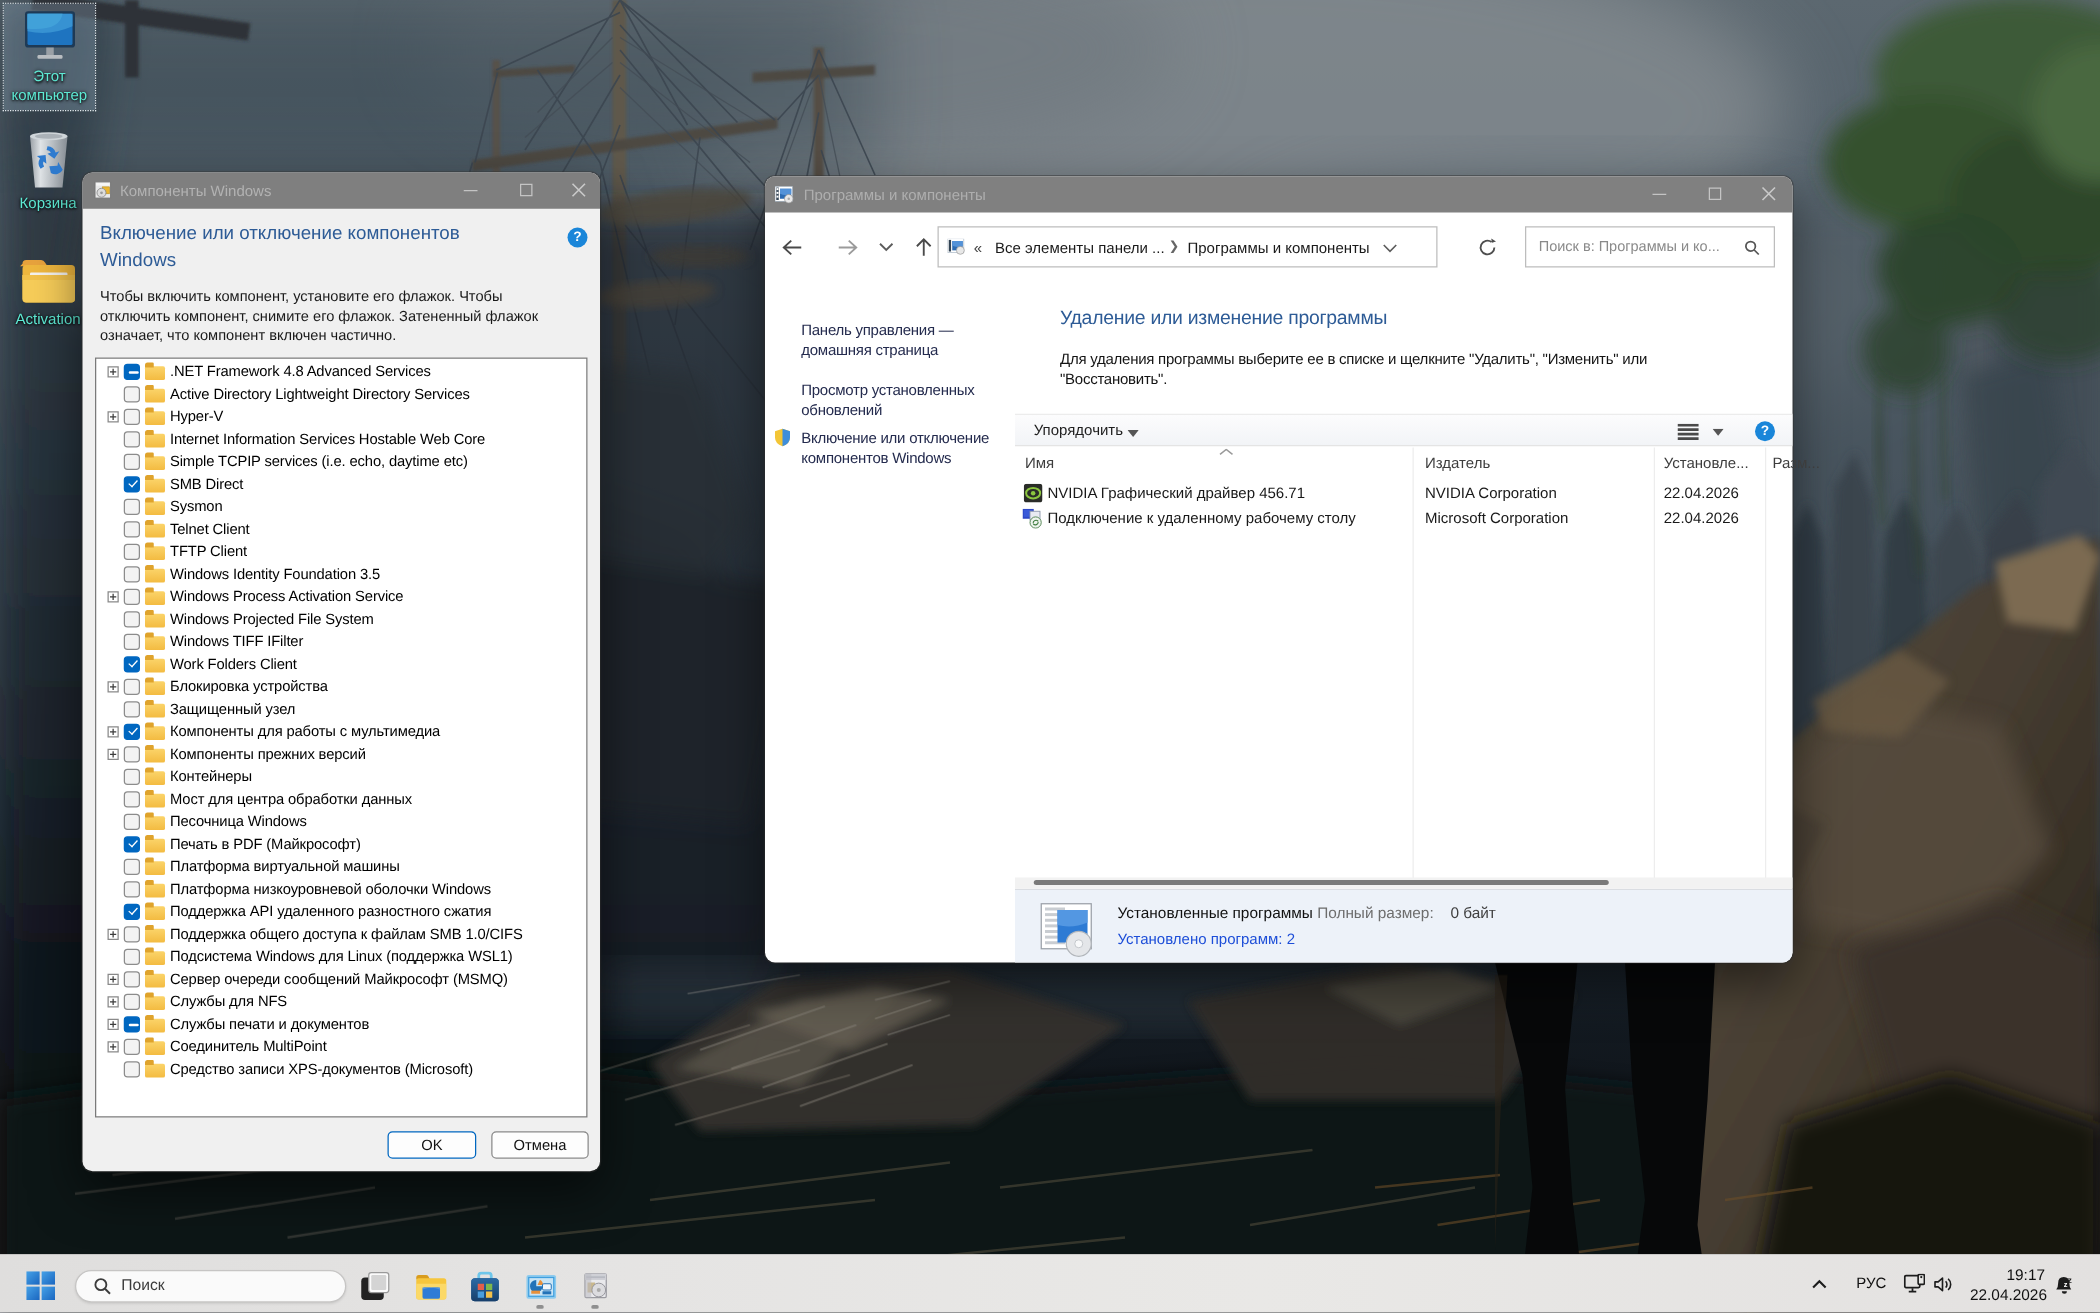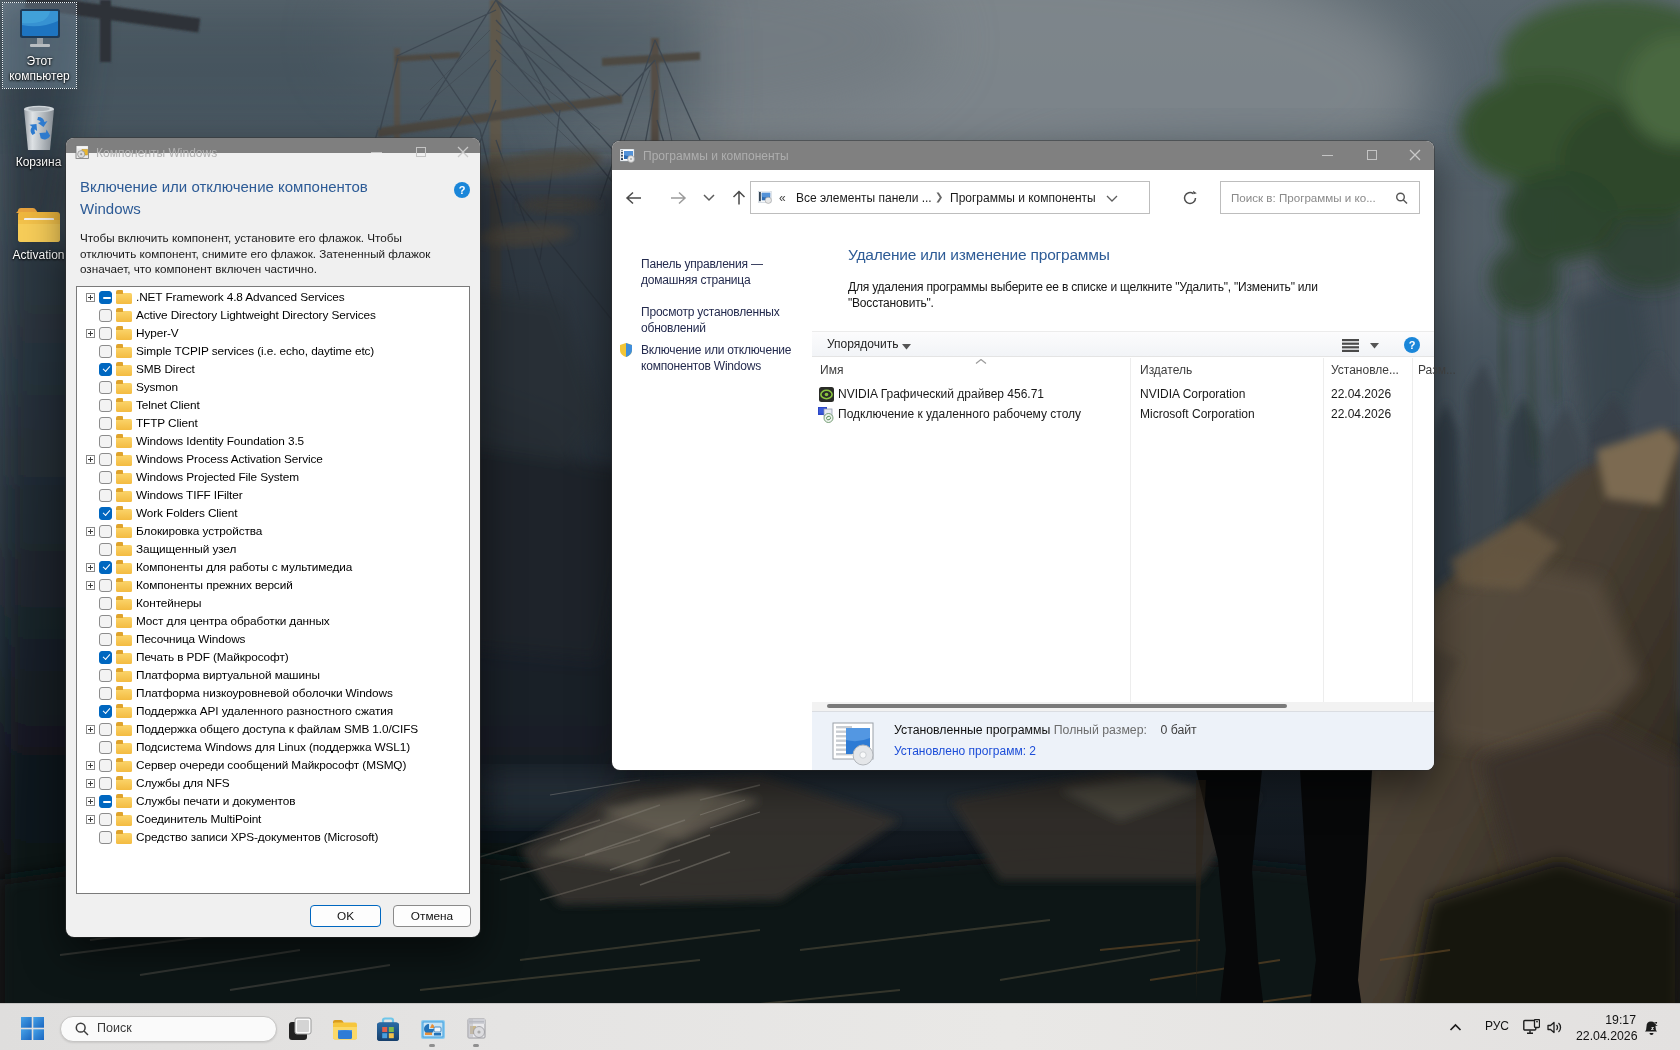--- a/index.html
+++ b/index.html
@@ -1,21 +1,21 @@
 <!DOCTYPE html>
 <html><head><meta charset="utf-8">
 <style>
 *{margin:0;padding:0;box-sizing:border-box}
 html,body{width:1680px;height:1050px;overflow:hidden;font-family:"Liberation Sans",sans-serif;}
 #desk{position:relative;width:1680px;height:1050px;background:#3a4750;overflow:hidden}
 #wall{position:absolute;left:0;top:0}
-.ico{position:absolute;text-align:center;color:#ffffff;font-size:12px;text-shadow:0 1px 2px rgba(0,0,0,.9),0 0 3px rgba(0,0,0,.8)}
+.ico{position:absolute;text-align:center;color:#5eead4;font-size:12px;text-shadow:0 1px 2px rgba(0,0,0,.9),0 0 3px rgba(0,0,0,.8)}
 
 #dlg{position:absolute;left:66px;top:138px;width:414px;height:799px;background:#f0f0f0;border-radius:8px;box-shadow:0 16px 40px rgba(0,0,0,.55),0 0 0 1px rgba(60,60,60,.55);font-size:12px;color:#1a1a1a}
-#dlg .tbar{height:15px;background:#7f7f7f;border-radius:8px 8px 0 0;position:relative;color:#b2b2b2}
+#dlg .tbar{height:29px;background:#7f7f7f;border-radius:8px 8px 0 0;position:relative;color:#b2b2b2}
 #dlg .tbar .ttl{position:absolute;left:30px;top:8px;font-size:12px}
 #lb{position:absolute;left:10px;top:148px;width:394px;height:608px;background:#fff;border:1px solid #7a7a7a;overflow:hidden;padding-top:1px}
 .row{height:18px;display:flex;align-items:center;white-space:nowrap;font-size:11.8px;color:#000}
 .row span{margin-left:4px;letter-spacing:-.1px}
 .exp,.noexp{width:9px;height:9px;margin-left:9px;flex:none;position:relative}
 .exp{border:1px solid #898989;background:#fff}
 .exp:before{content:"";position:absolute;left:1px;top:3px;width:5px;height:1px;background:#3c3c3c}
 .exp:after{content:"";position:absolute;left:3px;top:1px;width:1px;height:5px;background:#3c3c3c}
 .cb{width:13px;height:13px;margin-left:4px;flex:none;border:1px solid #8c8c8c;border-radius:3px;background:#f3f3f3;position:relative}
 .cb.on{background:#0067c0;border-color:#0067c0}
@@ -270,20 +270,26 @@
 <div class="row">
           <i class="exp"></i>
           <i class="cb"></i>
           <i class="fold"></i>
           <span>Hyper-V</span>
         </div>
 <div class="row">
           <i class="noexp"></i>
           <i class="cb"></i>
           <i class="fold"></i>
+          <span>Internet Information Services Hostable Web Core</span>
+        </div>
+<div class="row">
+          <i class="noexp"></i>
+          <i class="cb"></i>
+          <i class="fold"></i>
           <span>Simple TCPIP services (i.e. echo, daytime etc)</span>
         </div>
 <div class="row">
           <i class="noexp"></i>
           <i class="cb on">
             <b class="ck"></b>
           </i>
           <i class="fold"></i>
           <span>SMB Direct</span>
         </div>
@@ -575,21 +581,21 @@
       <span style="position:absolute;left:519px">22.04.2026</span>
     </div>
     <div class="lrow" style="top:48px">
       <svg width="16" height="16" viewBox="0 0 16 16" style="position:absolute;left:6px;top:1px">
             <rect x="0" y="0" width="9" height="8" fill="#2d47c6"></rect>
             <rect x="1" y="1" width="7" height="5.5" fill="#3a5ad9"></rect>
             <rect x="6" y="2" width="8" height="7" fill="#e8eaf2" stroke="#8a94a8" stroke-width=".7"></rect>
             <circle cx="10.5" cy="11" r="4.5" fill="#eef4ee" stroke="#5a8a5a" stroke-width=".8"></circle>
             <path d="M8.5,11.6 a2.3,2.3 0 0 1 4,-1.6 M12.6,10.5 a2.3,2.3 0 0 1 -4,1.6" stroke="#3f7d3f" stroke-width=".9" fill="none"></path>
           </svg>
-      <span style="position:absolute;left:26px">Подключение к удаленного рабочему столу</span>
+      <span style="position:absolute;left:26px">Подключение к удаленному рабочему столу</span>
       <span style="position:absolute;left:328px">Microsoft Corporation</span>
       <span style="position:absolute;left:519px">22.04.2026</span>
     </div>
   </div>
   <div class="hsb">
         <div class="thumb"></div>
       </div>
   <div class="dpane">
     <svg width="46" height="44" viewBox="0 0 46 44" style="position:absolute;left:20px;top:10px">
       <rect x="1" y="1" width="40" height="36" fill="#fff" stroke="#9aa0a8" stroke-width="1"></rect>

